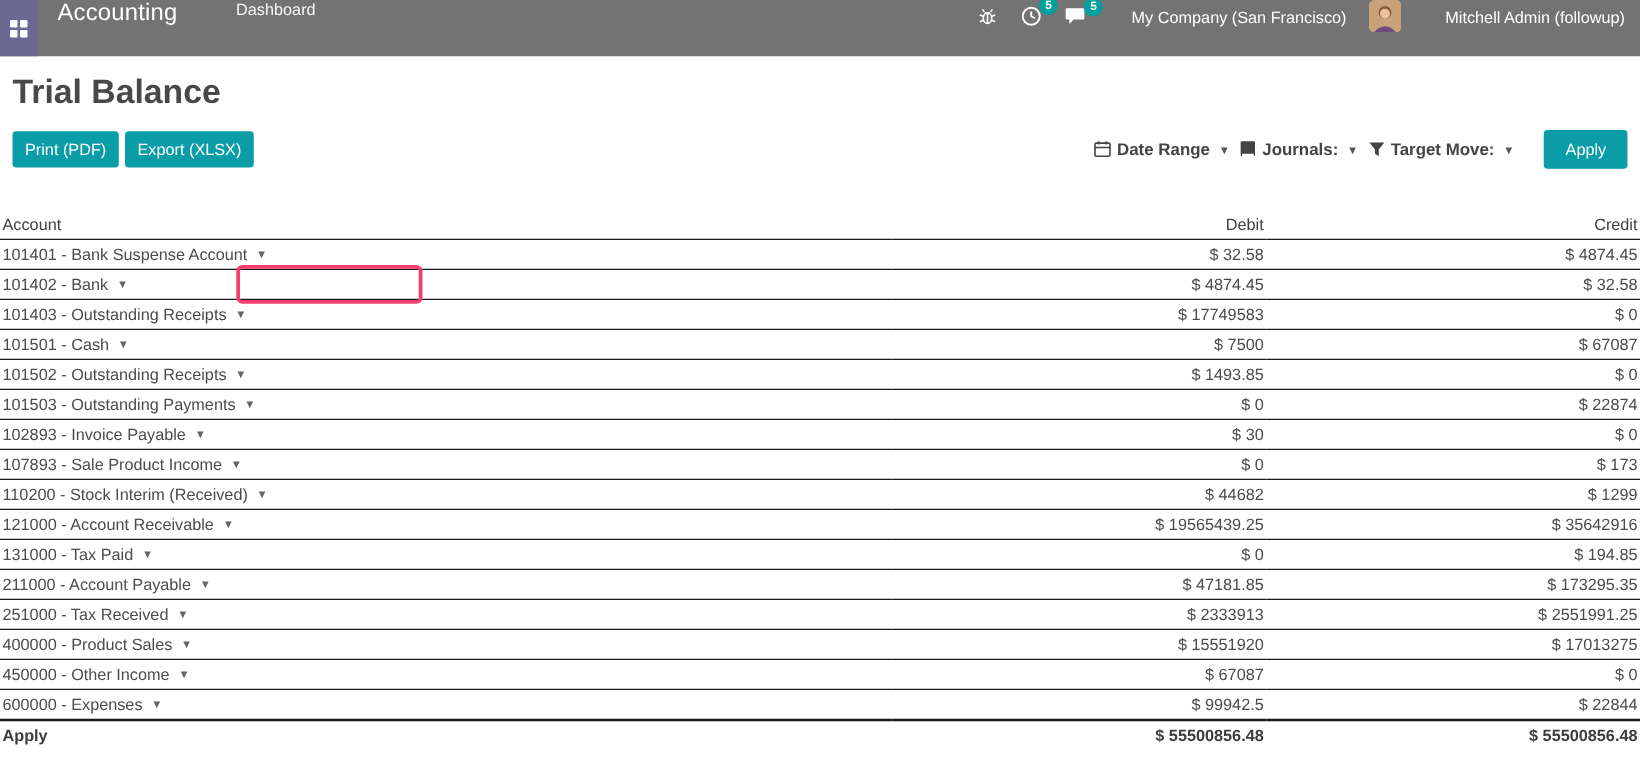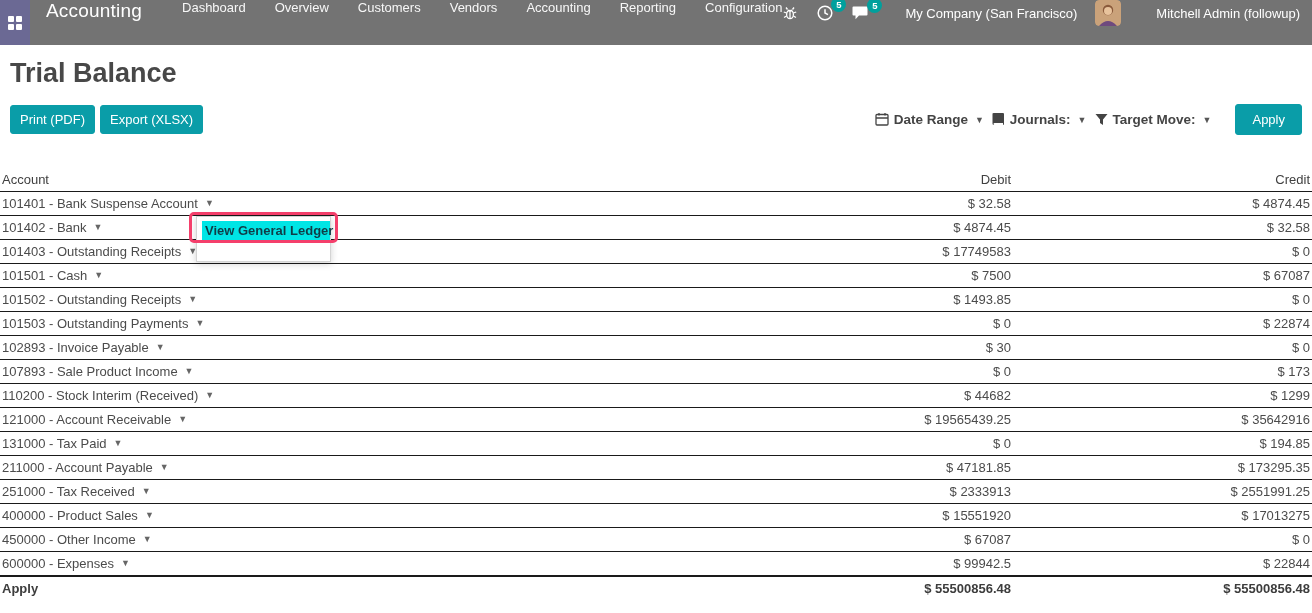--- a/index.html
+++ b/index.html
@@ -6,21 +6,21 @@
   html, body { width: 1312px; height: 613px; overflow: hidden; background: #fff;
     font-family: "Liberation Sans", "DejaVu Sans", sans-serif; }
 
   
   .navbar { height: 45px; background: #737373; display: flex; align-items: flex-start; color: #fff; }
   .apps-btn { width: 30px; height: 45px; background: #6b6994; display: flex; align-items: center;
     justify-content: center; cursor: pointer; flex: 0 0 auto; }
   .grid-icon { display: grid; grid-template-columns: 6px 6px; grid-template-rows: 6px 6px; gap: 2px; }
   .grid-icon span { background: #fff; border-radius: 1px; }
   .brand { font-size: 19px; margin-left: 16px; margin-right: 40px; letter-spacing: .2px; }
-  .menu { display: flex; align-items: center; gap: 29px; font-size: 13px; }
+  .menu { display: flex; align-items: center; gap: 29px; font-size: 13px; flex-direction: column; }
   .menu-item { cursor: pointer; white-space: nowrap; opacity: .95; }
   .nav-right { margin-left: auto; display: flex; align-items: center; gap: 18px; padding-right: 12px; font-size: 13px; }
   .icon-wrap { position: relative; display: inline-flex; align-items: center; cursor: pointer; }
   .badge { position: absolute; top: -7px; right: -12px; background: #00a09d; color: #fff;
     border-radius: 8px; font-size: 9.5px; min-width: 15px; height: 15px; line-height: 15px;
     text-align: center; padding: 0 3px; font-weight: bold; }
   .avatar { width: 26px; height: 26px; border-radius: 4px; overflow: hidden; flex: 0 0 auto; }
   .nav-text { white-space: nowrap; cursor: pointer; margin-left: 17px; }
 
   
@@ -348,17 +348,14 @@
       </tbody>
     <tfoot>
       <tr class="total-row">
         <td class="acc">Apply</td>
         <td class="num">$ 55500856.48</td>
         <td class="num">$ 55500856.48</td>
       </tr>
     </tfoot>
   </table>
 
-  <div class="dropdown">
-    <div class="dropdown-item">View General Ledger</div>
-  </div>
   <div class="annotation-rect"></div>
 </div>
 
 </body></html>

